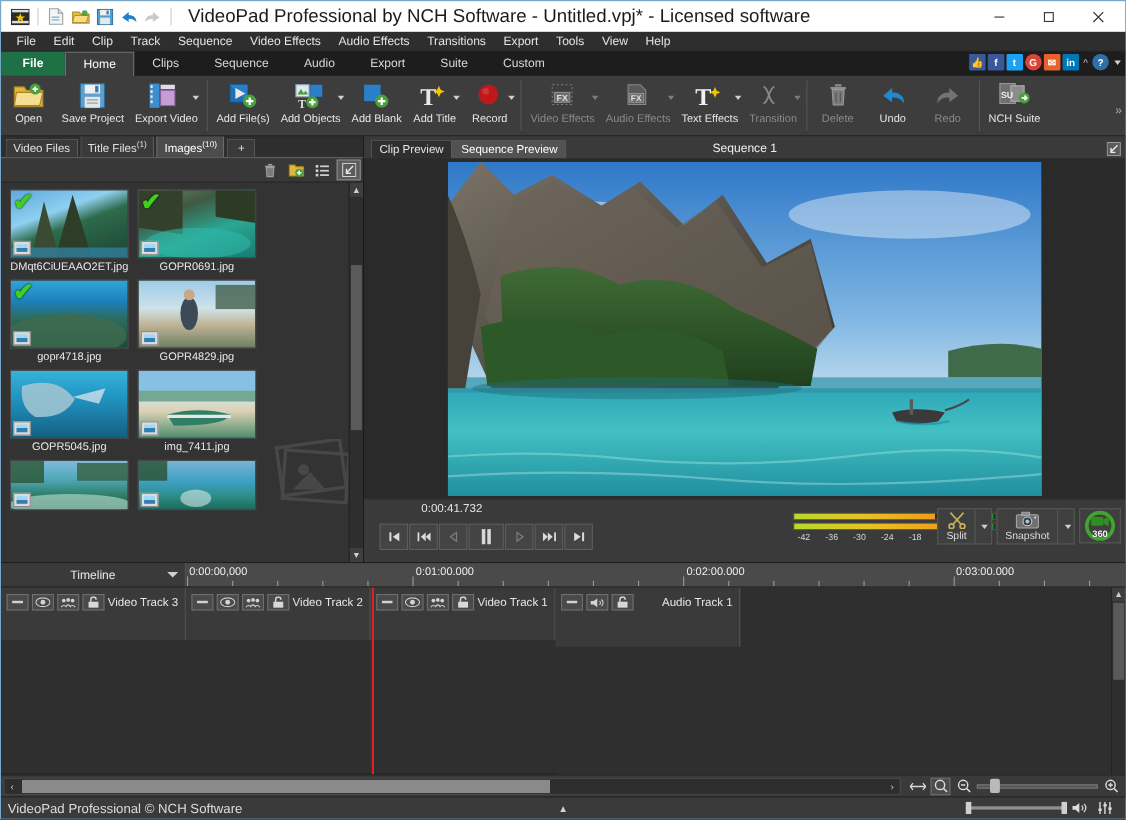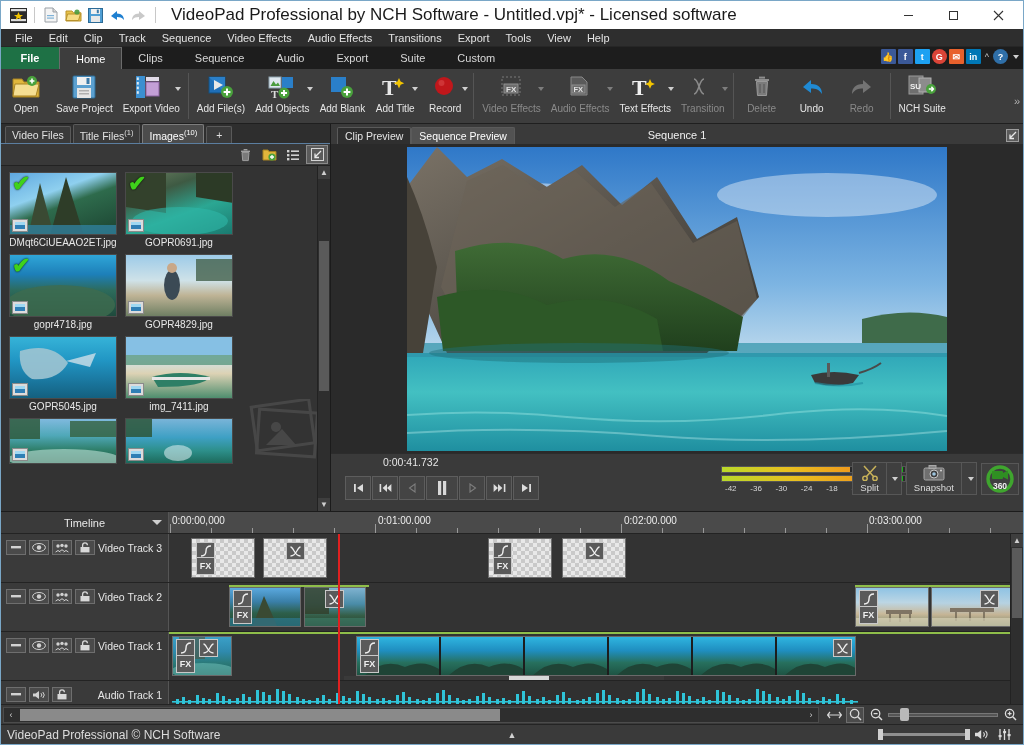--- a/index.html
+++ b/index.html
@@ -111,21 +111,21 @@
   .transport { display:flex; align-items:center; margin-top:10px; margin-left:10px; }
   .tbtn { width:26px; height:24px; background:#444; border:1px solid #5d5d5d; margin-right:1px;
           display:flex; align-items:center; justify-content:center; color:#dcdcdc; font-size:10px; }
   .tbtn.dis { color:#7b7b7b; }
   .meter { position:absolute; left:390px; top:12px; width:185px; }
   .mbar { height:7px; background:#2a2a2a; border:1px solid #555; margin-bottom:2px; position:relative; }
   .mfill { height:100%; background:linear-gradient(90deg,#b9d92a,#e8c120,#ef9b1d); }
   .mpeak { position:absolute; width:3px; top:0; bottom:0; background:#17b517; right:2px; }
   .mscale { display:flex; justify-content:space-between; font-size:8px; color:#d7d7d7;
             padding:0 4px; margin-top:1px; }
-  .ptools { position:absolute; right:4px; top:8px; display:flex; align-items:flex-end; }
+  .ptools { position:absolute; right:4px; top:8px; display:flex; align-items:flex-start; }
   .pt { display:flex; align-items:stretch; background:#3f3f3f; border:1px solid #575757;
         margin-left:4px; }
   .ptmain { padding:2px 7px 1px; display:flex; flex-direction:column; align-items:center;
             justify-content:center; }
   .ptmain .lbl { font-size:9.5px; color:#dcdcdc; margin-top:1px; }
   .ptdrop { width:15px; border-left:1px solid #575757; display:flex; align-items:center;
             justify-content:center; }
   .pt360 { width:38px; display:flex; align-items:center; justify-content:center; }
 
   
@@ -133,21 +133,21 @@
               border-top:1px solid #1c1c1c; }
   .tl-top { display:flex; height:22px; background:#3a3a3a; border-bottom:1px solid #232323; }
   .tl-lbl { width:168px; display:flex; align-items:center; justify-content:center; position:relative;
             font-size:11px; color:#e8e8e8; border-right:1px solid #555; }
   .tl-lbl .dd { position:absolute; right:6px; width:0;height:0;
                 border-left:5px solid transparent;border-right:5px solid transparent;
                 border-top:5px solid #cfcfcf; }
   .ruler { flex:1; position:relative; background:#4a4a4a; overflow:hidden; }
   .rlabel { position:absolute; top:3px; font-size:10px; color:#ededed; }
   .rtick { position:absolute; bottom:0; width:1px; background:#9a9a9a; }
-  .tl-body { flex:1; display:flex; flex-direction:column; overflow:hidden; position:relative; }
+  .tl-body { flex:1; display:flex; overflow:hidden; position:relative; }
   .track { display:flex; border-bottom:1px solid #232323; position:relative; }
   .trk-head { width:168px; background:#3a3a3a; position:relative; flex:0 0 168px;
               border-right:1px solid #555; }
   .trk-name { position:absolute; right:6px; top:8px; font-size:10.5px; color:#e6e6e6; }
   .trk-btns { position:absolute; left:5px; top:6px; display:flex; gap:3px; }
   .tbx { width:20px; height:15px; background:#4a4a4a; border:1px solid #6e6e6e;
          display:flex; align-items:center; justify-content:center; }
   .lane { flex:1; position:relative; background:#333; overflow:hidden; }
   .lane.v3 { height:48px; } .lane.v2 { height:48px; } .lane.v1 { height:48px; }
   .lane.a1 { height:46px; background:#303030; }

